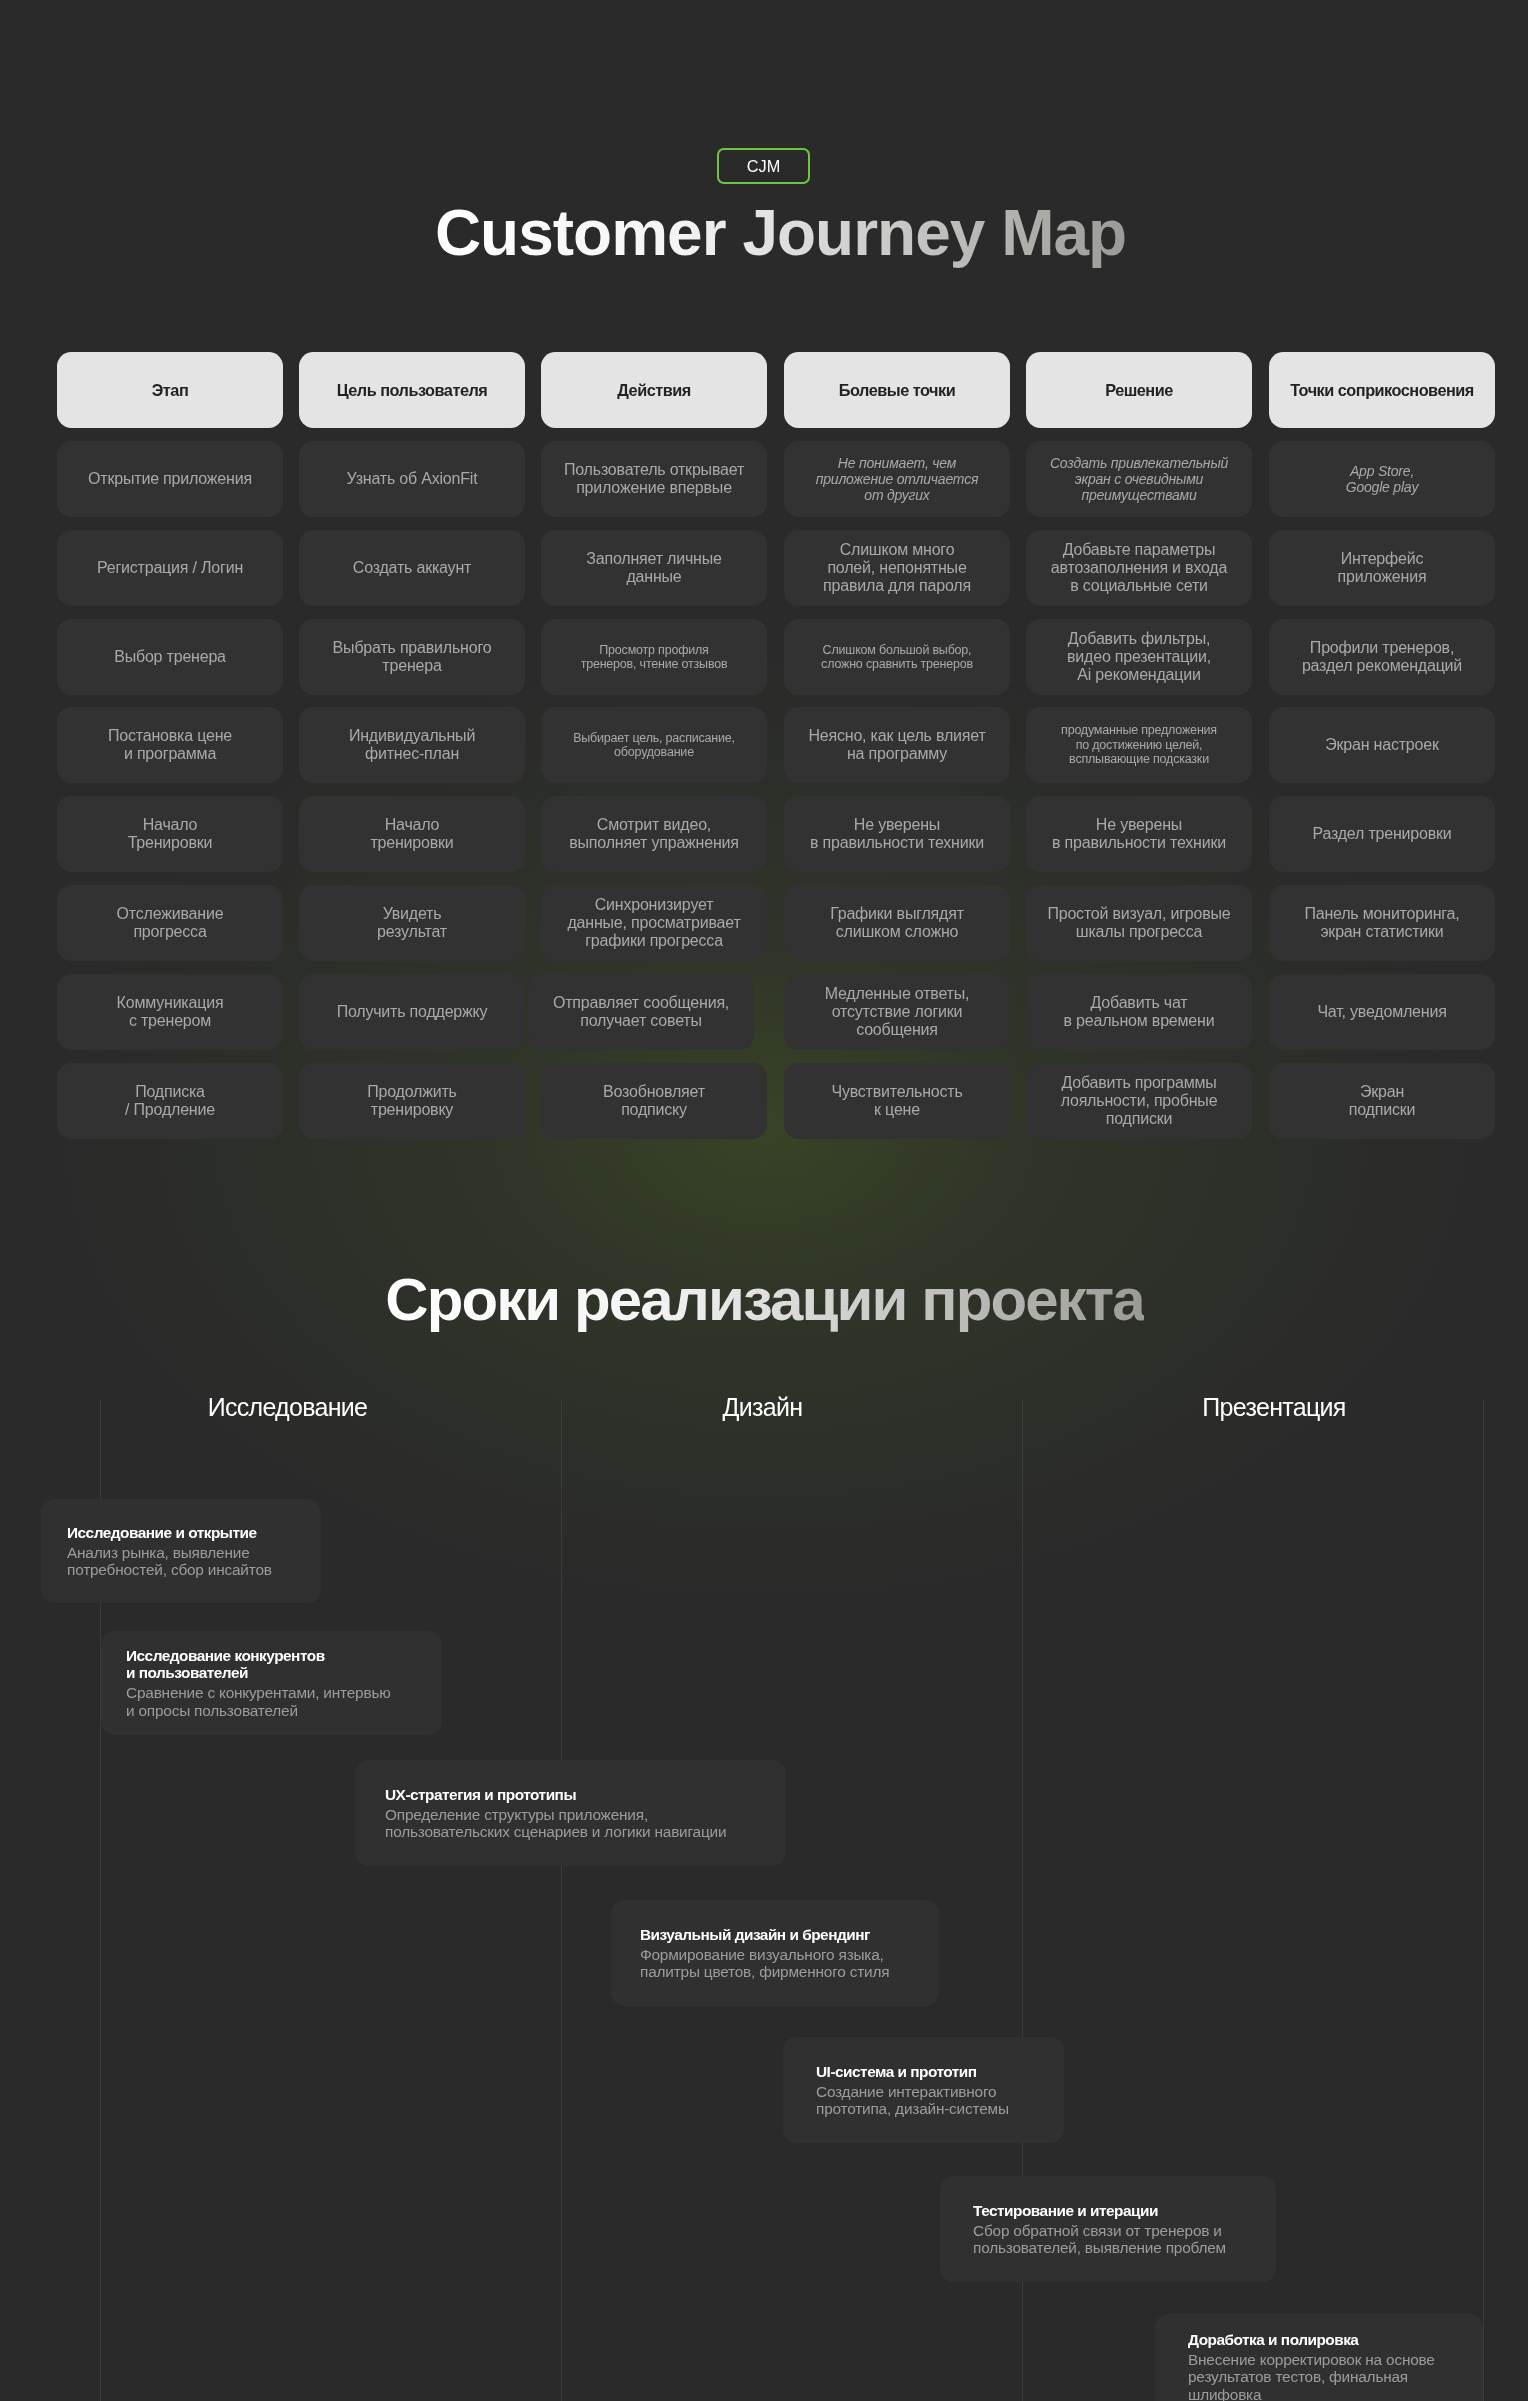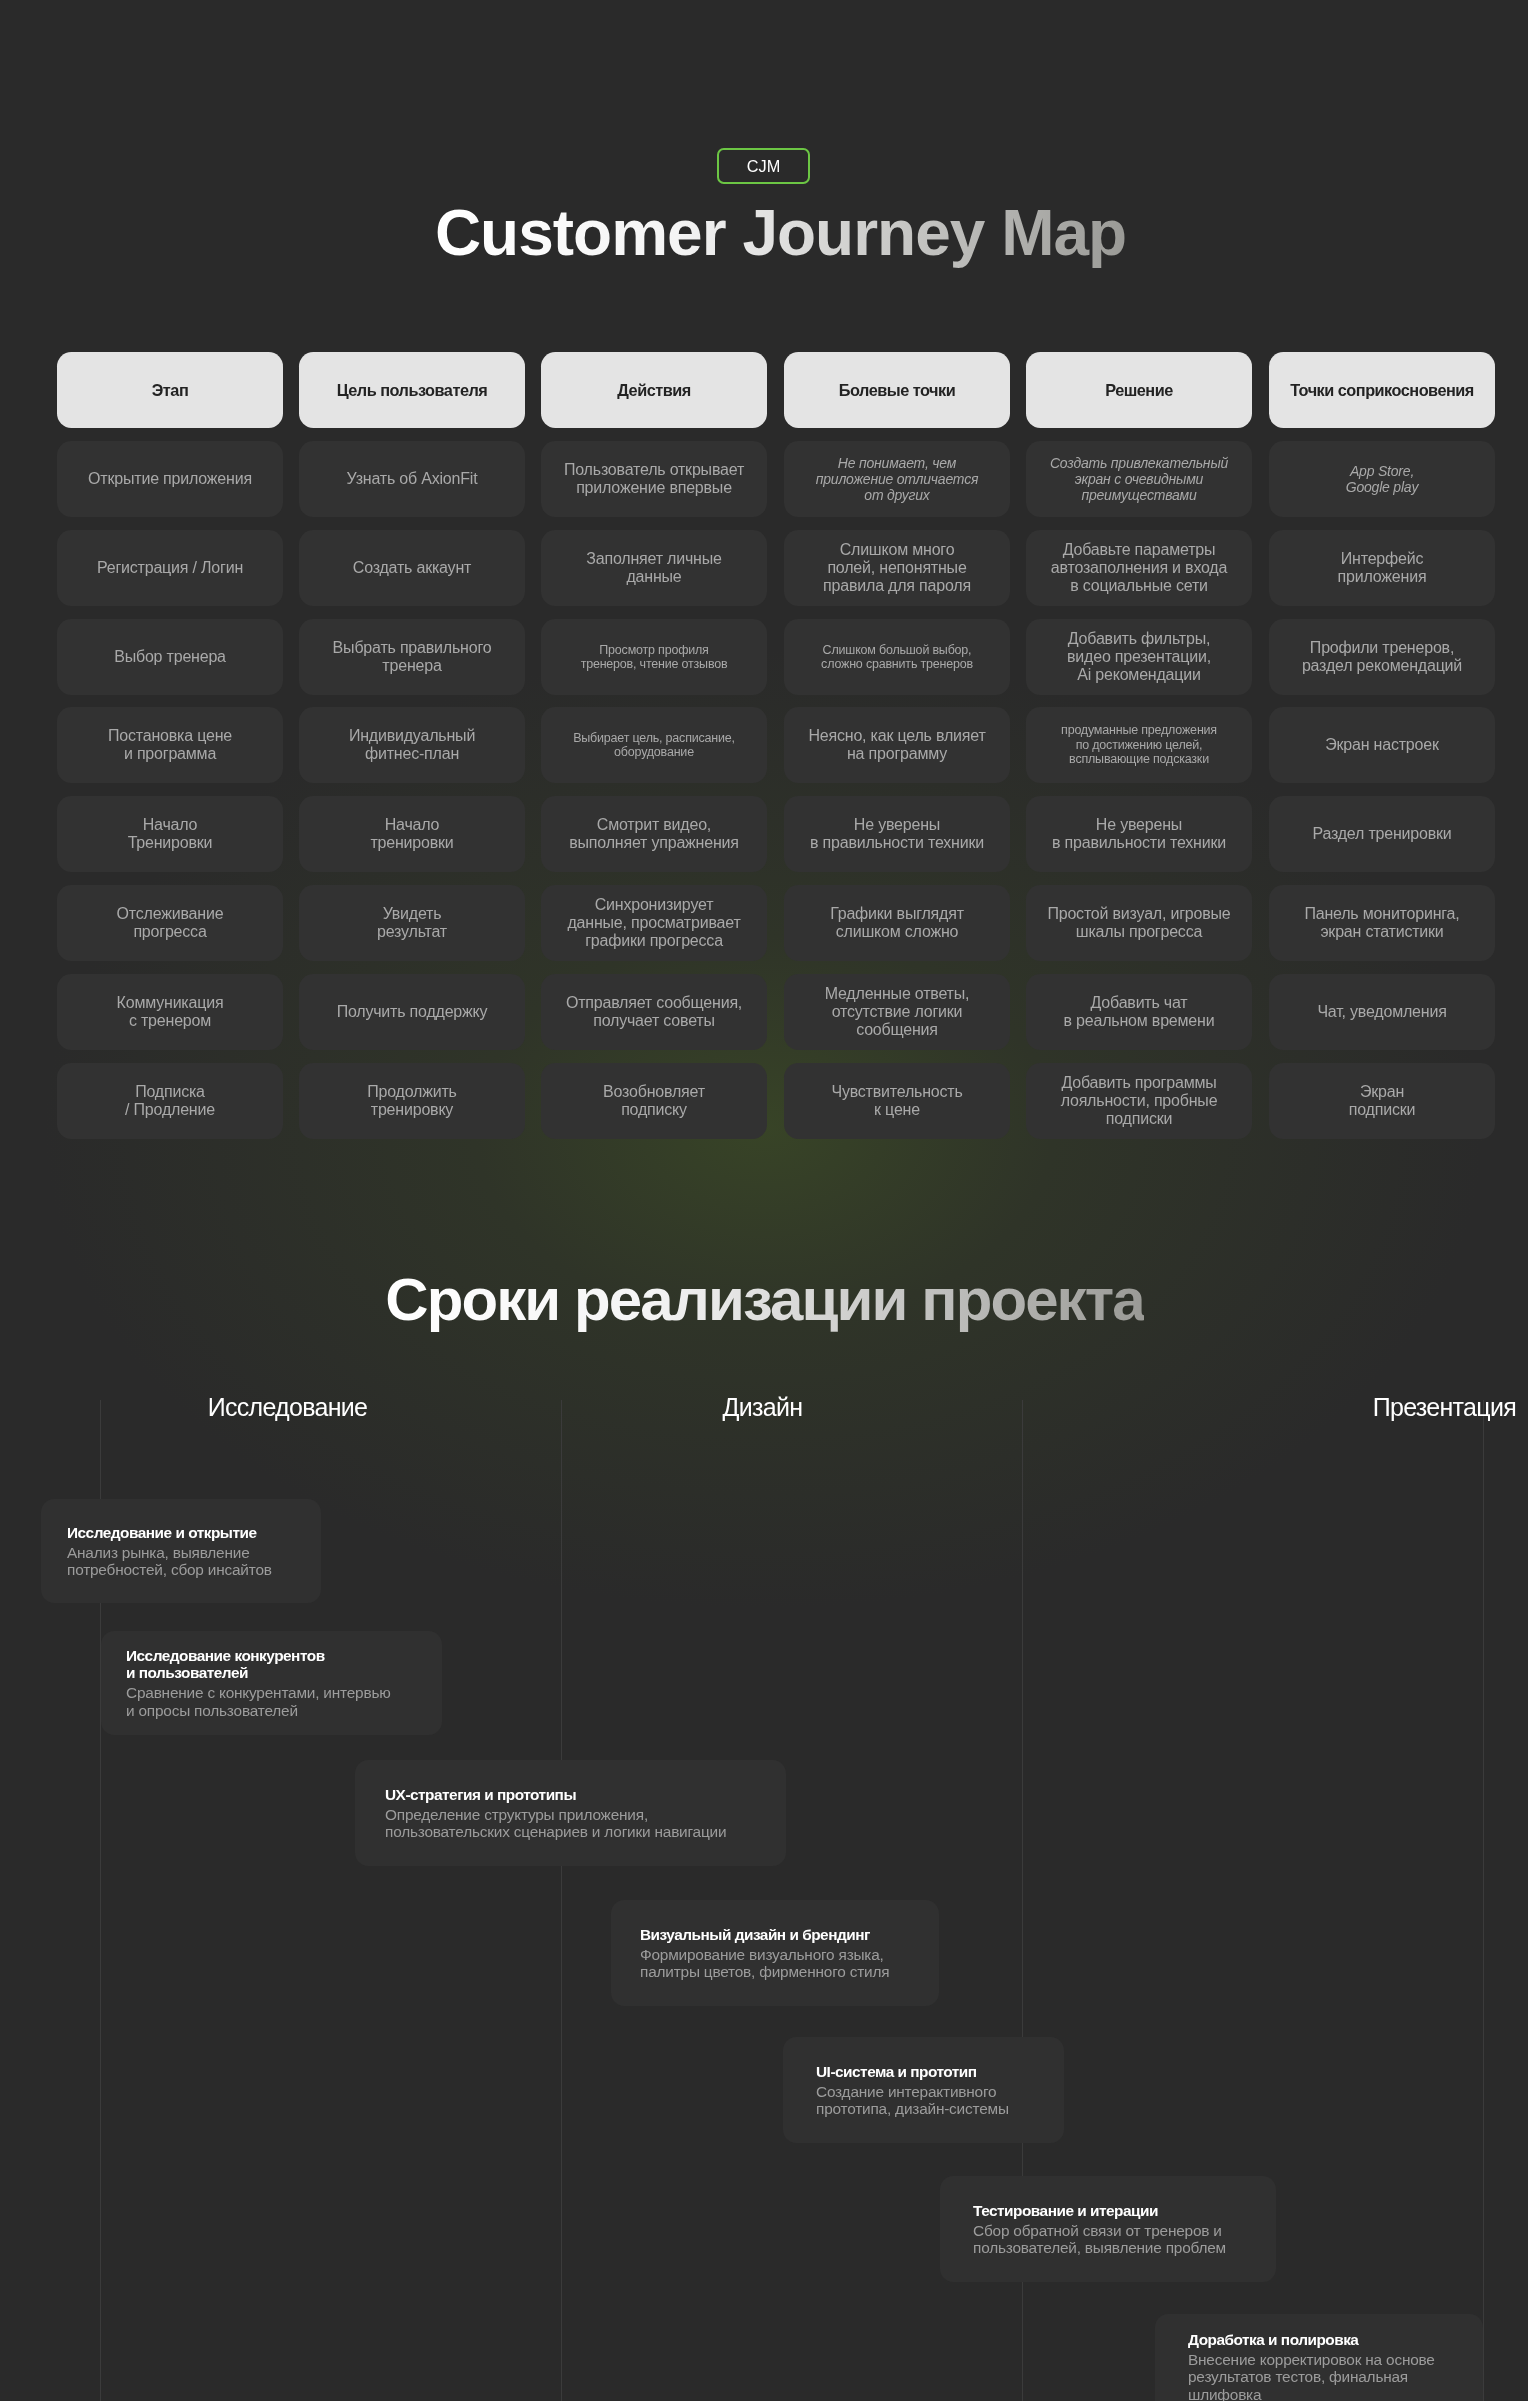--- a/index.html
+++ b/index.html
@@ -210,21 +210,21 @@
   <div class="cell body" style="left:772px;top:885px">Графики выглядят
 слишком сложно</div>
   <div class="cell body" style="left:1014px;top:885px">Простой визуал,  игровые
 шкалы прогресса</div>
   <div class="cell body" style="left:1257px;top:885px">Панель мониторинга,
 экран статистики</div>
 
   <div class="cell body" style="left:45px;top:974px">Коммуникация
 с тренером</div>
   <div class="cell body" style="left:287px;top:974px">Получить поддержку</div>
-  <div class="cell body" style="left:529px;top:974px">Отправляет сообщения,
+  <div class="cell body" style="left:516px;top:974px">Отправляет сообщения,
 получает советы</div>
   <div class="cell body" style="left:772px;top:974px">Медленные ответы,
 отсутствие логики
 сообщения</div>
   <div class="cell body" style="left:1014px;top:974px">Добавить чат
 в реальном времени</div>
   <div class="cell body" style="left:1257px;top:974px">Чат, уведомления</div>
 
   <div class="cell body" style="left:45px;top:1063px">Подписка
 / Продление</div>
@@ -246,21 +246,21 @@
 </div>
 
 <div>
   <div class="vline" style="left:100px"></div>
   <div class="vline" style="left:561px"></div>
   <div class="vline" style="left:1022px"></div>
   <div class="vline" style="left:1483px"></div>
 
   <div class="phase" style="left:100px;width:375px;">Исследование</div>
   <div class="phase" style="left:561px;width:403px;">Дизайн</div>
-  <div class="phase" style="left:1084px;width:432px;text-align:right;">Презентация</div>
+  <div class="phase" style="left:1058px;width:432px;">Презентация</div>
 
   <div class="tcard" style="left:41px;top:1499px;width:280px;height:104px;">
     <div class="t-title">Исследование и открытие</div>
     <div class="t-desc">Анализ рынка, выявление
 потребностей, сбор инсайтов</div>
   </div>
 
   <div class="tcard" style="left:101px;top:1631px;width:341px;height:104px;padding-left:25px;">
     <div class="t-title">Исследование конкурентов
 и пользователей</div>

